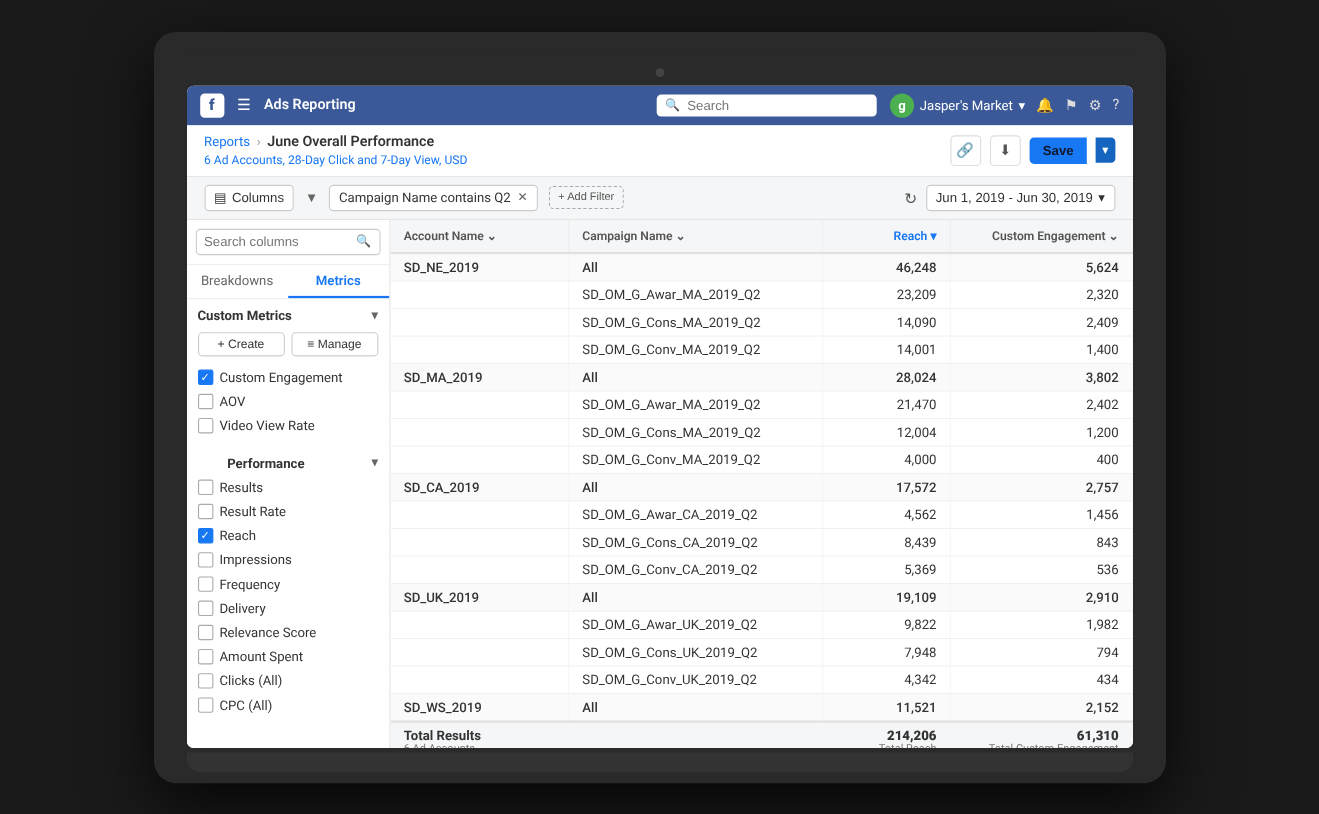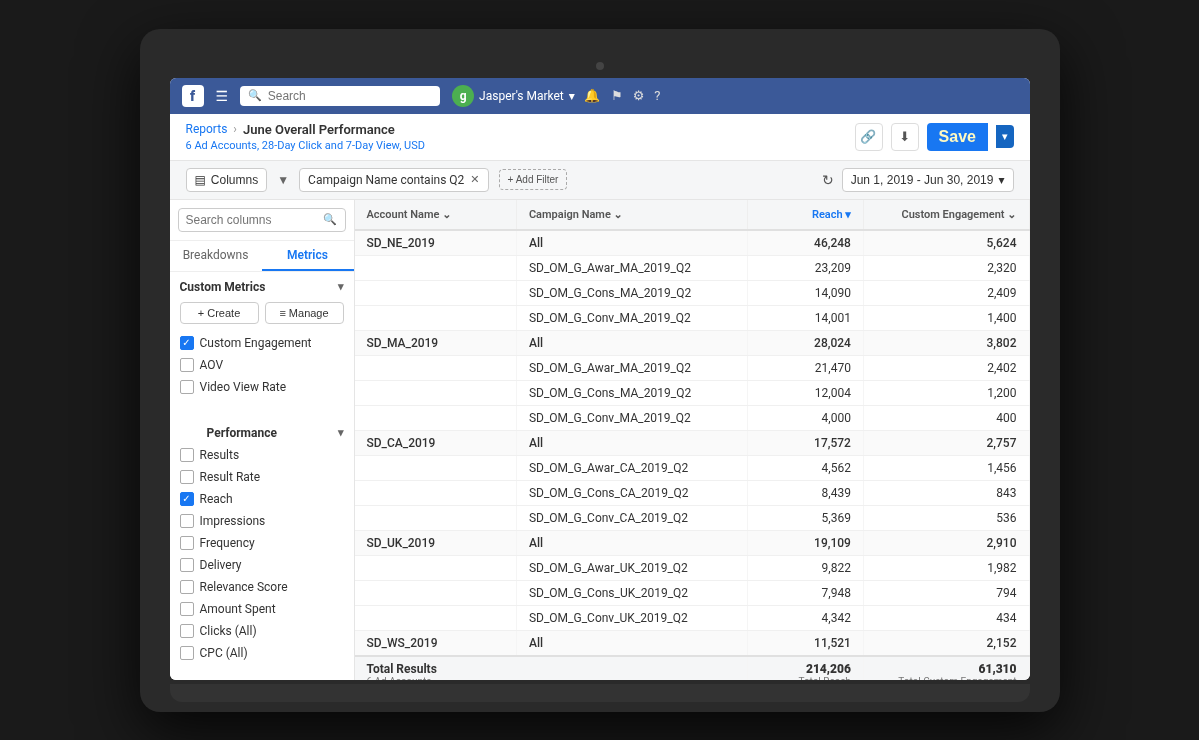--- a/index.html
+++ b/index.html
@@ -159,25 +159,25 @@
       background: #fff;
       display: flex;
       align-items: center;
       justify-content: center;
       cursor: pointer;
       font-size: 13px;
       color: #555;
     }
     .save-btn {
       background: #1877f2;
-      color: #fef9c3;
+      color: #0f172a;
       border: none;
       border-radius: 4px 0 0 4px;
       padding: 5px 12px;
-      font-size: 16px;
+      font-size: 12px;
       font-weight: 600;
       cursor: pointer;
     }
     .save-dropdown {
       background: #1565c0;
       color: #fff;
       border: none;
       border-radius: 0 4px 4px 0;
       padding: 5px 6px;
       font-size: 11px;
@@ -361,21 +361,21 @@
       justify-content: center;
       font-size: 10px;
       flex-shrink: 0;
     }
     .metric-checkbox.checked {
       background: #1877f2;
       border-color: #1877f2;
       color: #fff;
     }
 
-    .perf-section { margin-top: 20px; padding-left: 37px; }
+    .perf-section { margin-top: 8px; padding-left: 37px; }
 
     
     .table-area {
       flex: 1;
       overflow: auto;
       background: #fff;
     }
     table {
       width: 100%;
       border-collapse: collapse;
@@ -435,20 +435,21 @@
 
 <div class="laptop-outer">
   <div class="laptop-camera">
     <div class="laptop-camera-dot"></div>
   </div>
   <div class="laptop-screen">
 
     <div class="top-nav">
       <div class="fb-logo">f</div>
       <span class="hamburger-icon">☰</span>
+      <span class="nav-title">Ads Reporting</span>
       <div class="nav-search">
         <span class="nav-search-icon">🔍</span>
         <input type="text" placeholder="Search" style="">
       </div>
       <div class="nav-right">
         <div class="nav-account">
           <div class="nav-account-logo">g</div>
           <span>Jasper's Market</span>
           <span>▾</span>
         </div>

